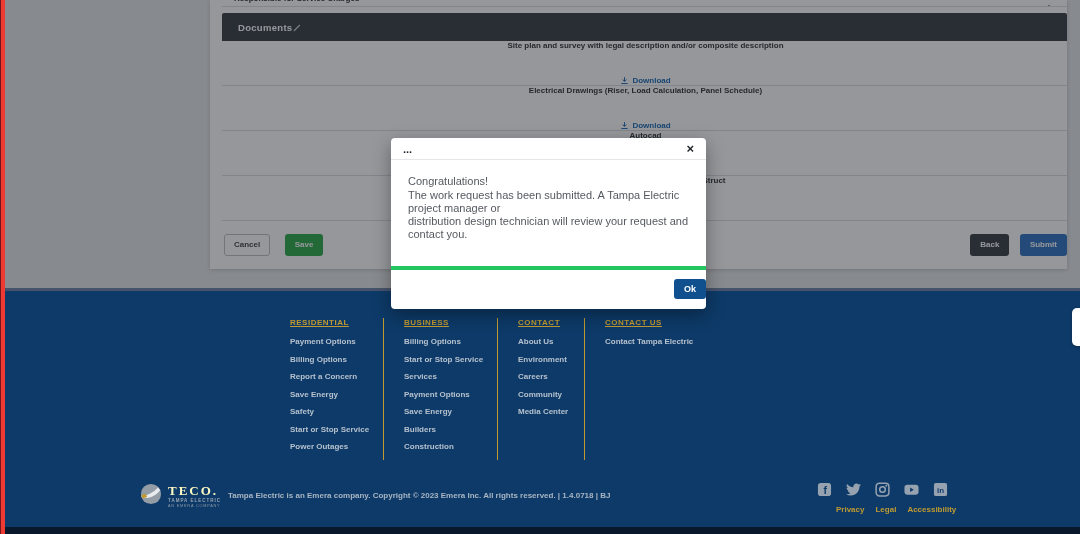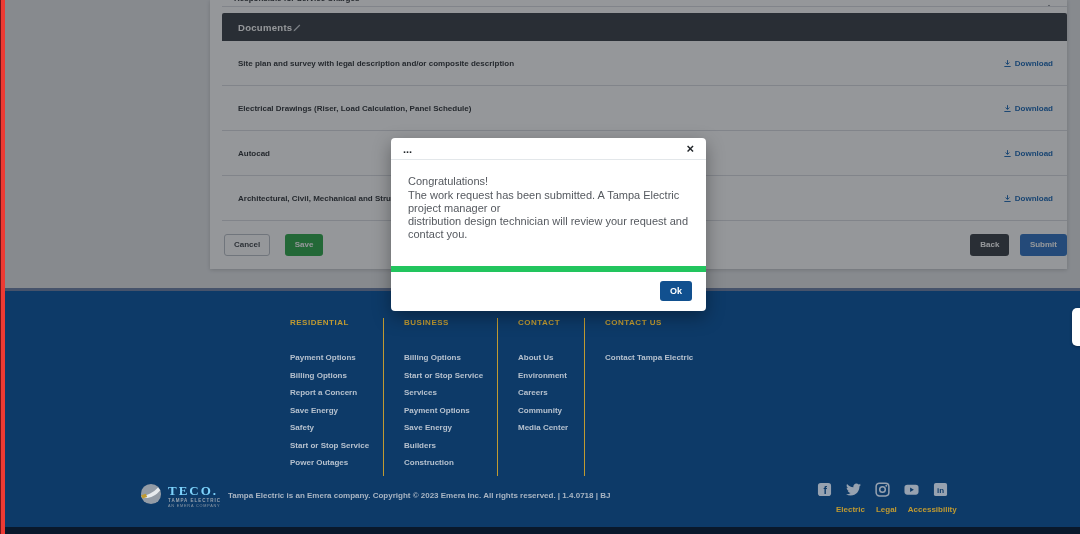--- a/index.html
+++ b/index.html
@@ -13,21 +13,21 @@
   .partial-row{position:relative;height:7px;margin-left:12px;width:845px;box-sizing:border-box;
     border-bottom:1px solid #d9dce0;overflow:hidden;}
   .partial-row .pr-label{position:absolute;top:-6px;left:12px;font-size:8px;font-weight:700;color:#2b2f33;}
   .partial-row .pr-chev{position:absolute;top:-2px;right:14px;}
   .doc-header{margin:6px 0 0 12px;width:845px;height:28px;background:#343a40;border-radius:2px 2px 0 0;
     display:flex;align-items:center;justify-content:flex-start;box-sizing:border-box;padding:0 12px 0 16px;}
   .doc-title{color:#ffffff;font-size:9.5px;font-weight:700;letter-spacing:.3px;}
   .pencil{display:inline-flex;cursor:pointer;}
   .doc-row{margin-left:12px;width:845px;height:45px;background:#fff;box-sizing:border-box;
     border-bottom:1px solid #d9dce0;display:flex;align-items:center;justify-content:space-between;
-    padding:0 14px 0 16px;}
+    padding:0 14px 0 16px;flex-direction:column;}
   .doc-label{font-size:8px;font-weight:700;color:#2b2f33;}
   .download-link{display:inline-flex;gap:3px;color:#1766b5;font-size:8px;
     font-weight:700;text-decoration:none;cursor:pointer;}
   .dl-icon{display:inline-flex;}
   .actions{position:absolute;top:233px;left:14px;right:0;display:flex;justify-content:space-between;}
   .btn{font-family:inherit;font-size:8px;font-weight:700;padding:5px 9px;border-radius:3px;
     border:1px solid transparent;cursor:pointer;line-height:10px;}
   .btn-cancel{background:#ffffff;border-color:#b9bfc6;color:#3a3f44;}
   .btn-save{background:#28a745;color:#fff;margin-left:10px;}
   .btn-back{background:#343a40;color:#fff;}
@@ -38,41 +38,41 @@
   .modal{position:absolute;left:391px;top:138px;width:315px;background:#fff;border-radius:4px;
     box-shadow:0 6px 18px rgba(0,0,0,.35);z-index:10;}
   .m-head{display:flex;justify-content:space-between;align-items:center;
     padding:5px 12px 4px;border-bottom:1px solid #e3e7ea;}
   .m-title{font-size:11px;font-weight:700;color:#212529;line-height:12px;}
   .m-close{background:none;border:none;padding:0;font-family:inherit;font-size:13px;font-weight:700;
     color:#212529;cursor:pointer;line-height:12px;}
   .m-body{padding:14px 16px 24px;}
   .m-body p{margin:1px;font-size:11px;color:#55595f;line-height:13px;}
   .m-body .pre{white-space:pre-line;}
-  .m-foot{border-top:6px solid #22c55e;padding:8px 14px 10px;text-align:right;}
+  .m-foot{border-top:4px solid #22c55e;padding:8px 0 10px;text-align:right;}
   .btn-ok{background:#11508f;color:#fff;font-family:inherit;font-size:9px;font-weight:700;
     padding:5px 10px;border:none;border-radius:3px;cursor:pointer;}
 
   
   footer{position:absolute;left:0;top:288px;width:1080px;height:240px;background:#0d3a68;
     border-top:3px solid #46536b;box-sizing:border-box;}
   #footer-cols{position:absolute;left:290px;top:27px;display:flex;}
   .footer-col{min-height:133px;box-sizing:border-box;}
   .footer-col:nth-child(1){width:94px;}
   .footer-col:nth-child(2){width:114px;padding-left:20px;}
   .footer-col:nth-child(3){width:87px;padding-left:20px;}
   .footer-col:nth-child(4){width:120px;padding-left:20px;}
   .footer-col:nth-child(5){width:150px;padding-left:20px;}
   .footer-col:not(:last-child){border-right:1px solid #c09a31;}
-  .f-heading{color:#c09a31;font-size:8px;font-weight:700;letter-spacing:.5px;margin-bottom:26px;}
+  .f-heading{color:#c09a31;font-size:8px;font-weight:700;letter-spacing:.5px;margin-bottom:10px;text-decoration:underline;}
   .f-link{display:block;color:#b6c1ce;font-size:8px;font-weight:700;text-decoration:none;
     margin-bottom:8.5px;cursor:pointer;}
   .logo{position:absolute;left:140px;top:192px;display:flex;align-items:center;gap:6px;}
   .logo-text{display:flex;flex-direction:column;line-height:1;}
-  .wordmark{font-family:"Liberation Serif",serif;font-weight:700;font-size:13px;color:#7dd3fc;
+  .wordmark{font-family:"Liberation Serif",serif;font-weight:700;font-size:13px;color:#fef9c3;
     letter-spacing:2px;}
   .logo-l1{font-size:4.5px;color:#9aa5b1;font-weight:700;letter-spacing:1px;margin-top:2px;}
   .logo-l2{font-size:3.8px;color:#8d99a6;letter-spacing:.8px;margin-top:1.5px;}
   .copyright{position:absolute;left:228px;top:200px;font-size:8px;font-weight:700;color:#a9b5c3;}
   #social{position:absolute;left:817px;top:191px;display:flex;gap:14px;}
   .social{display:inline-flex;cursor:pointer;}
   #legal-links{position:absolute;left:836px;top:214px;display:flex;gap:11px;}
   .legal-link{color:#c09a31;font-size:8px;font-weight:700;text-decoration:none;cursor:pointer;}
 
   
@@ -264,21 +264,21 @@
             </svg></span>
         </a>
         <a class="social">
           <span class="s-ic"><svg width="15" height="15" viewBox="0 0 16 16">
               <rect x="1" y="1" width="14" height="14" rx="2" fill="#97a2b0"></rect>
               <text x="8" y="12" font-size="8.5" font-weight="bold" fill="#0d3a68" text-anchor="middle" font-family="Liberation Sans,sans-serif">in</text>
             </svg></span>
         </a>
       </div>
     <div id="legal-links">
-        <a class="legal-link">Electric</a>
+        <a class="legal-link">Privacy</a>
         <a class="legal-link">Legal</a>
         <a class="legal-link">Accessibility</a>
       </div>
   </footer>
 
   <div class="feedback-tab"></div>
   <div class="bottom-strip"></div>
   <div class="red-line"></div>
 </div>
 

